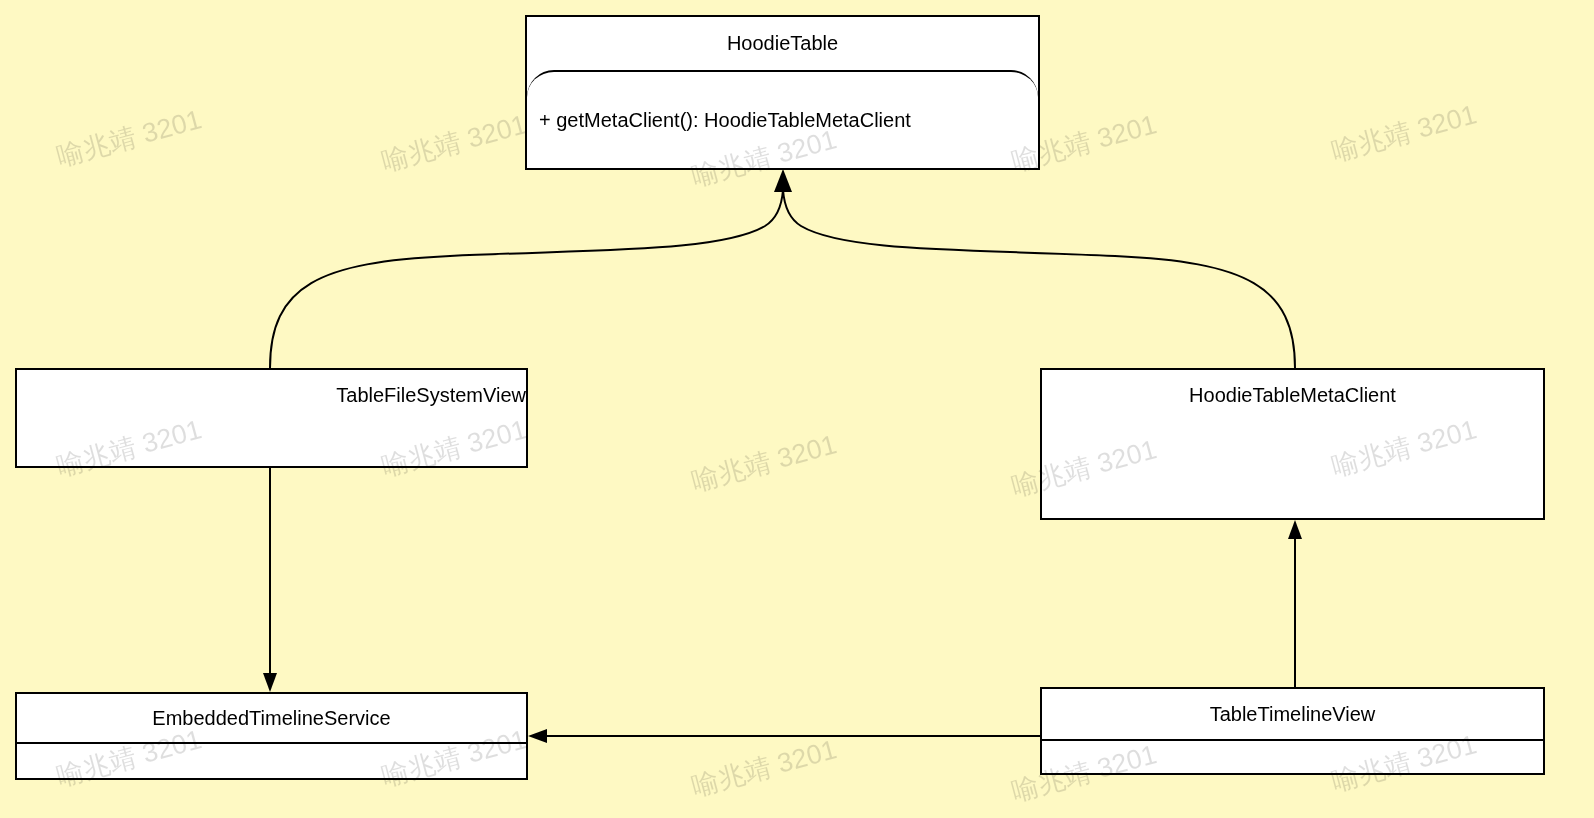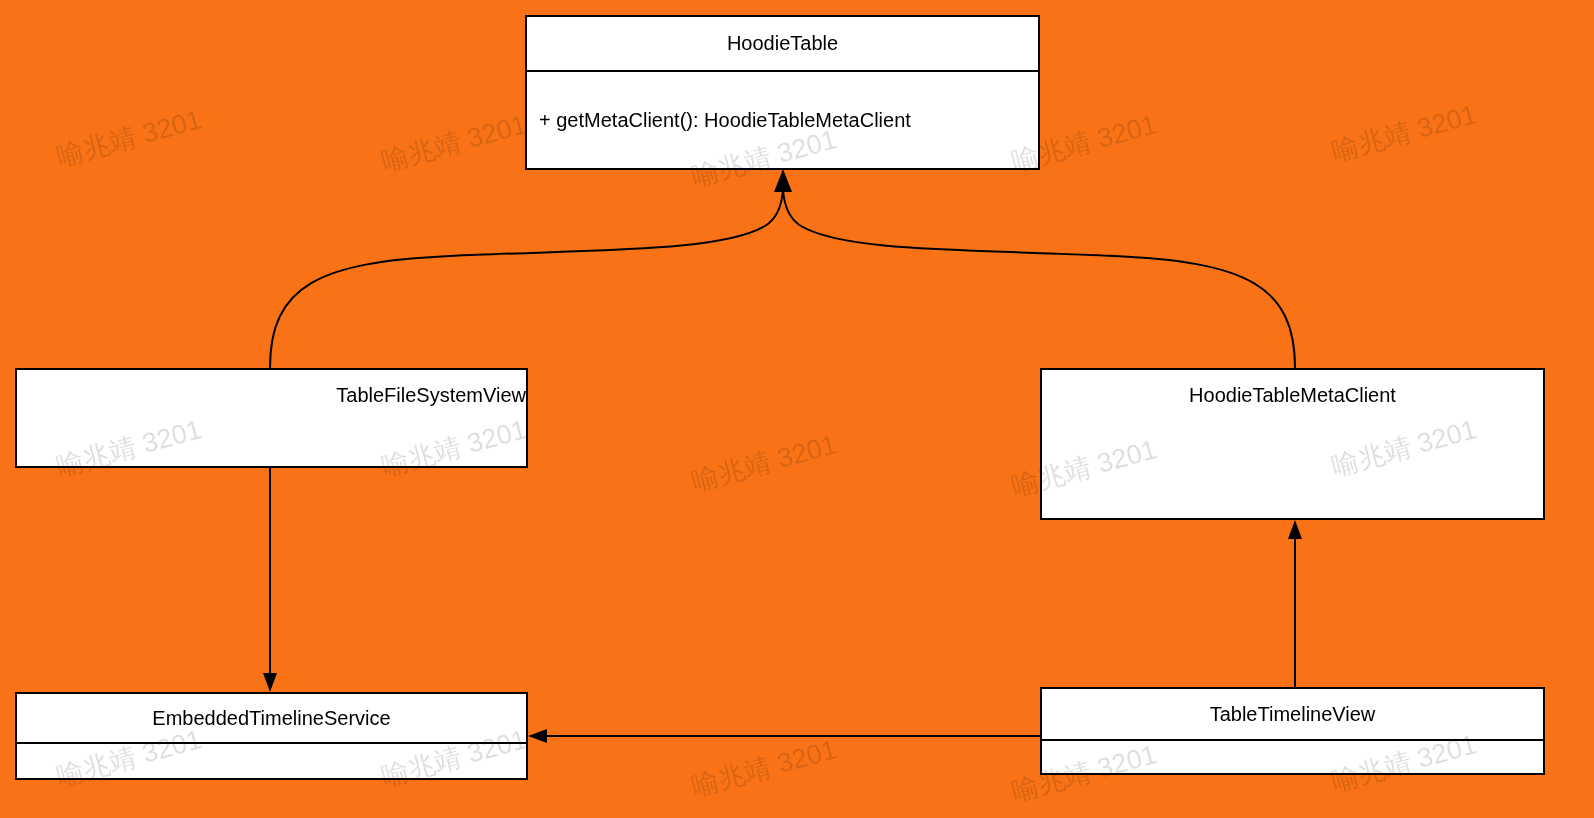--- a/index.html
+++ b/index.html
@@ -3,21 +3,21 @@
 <meta charset="utf-8">
 <style>
   * { margin: 0; padding: 0; box-sizing: border-box; }
   html, body { background: #ffffff; }
   body { font-family: "Liberation Sans", sans-serif; color: #000; }
 
   .canvas {
     position: relative;
     width: 1594px;
     height: 818px;
-    background: #f97316;
+    background: #fef9c3;
     overflow: hidden;
   }
 
   .edges {
     position: absolute;
     left: 0; top: 0;
     width: 1594px; height: 818px;
     z-index: 1;
   }
   .edges path { stroke: #000; stroke-width: 2; fill: none; }
@@ -37,20 +37,21 @@
     align-items: center;
     justify-content: center;
     font-size: 20px;
     flex: 0 0 auto;
   }
   .class-methods {
     border-top: 2px solid #000;
     flex: 1 1 auto;
     display: flex;
     flex-direction: column;
+    border-radius: 27px;
   }
   .method {
     flex: 1 1 auto;
     display: flex;
     align-items: center;
     padding-left: 12px;
     font-size: 20px;
     white-space: nowrap;
   }
   .empty-compartment {

